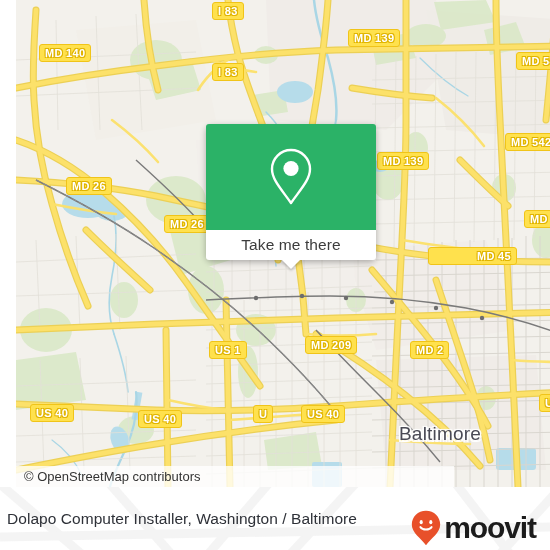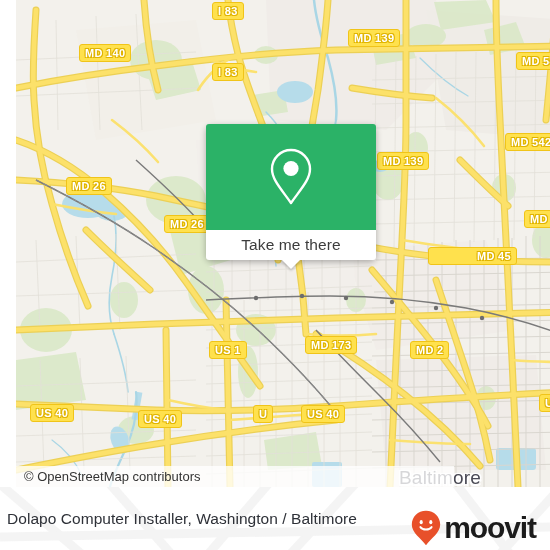--- a/index.html
+++ b/index.html
@@ -52,21 +52,20 @@
   
   .place-label {
     position: absolute;
     color: #4a4a55;
     font-size: 19px;
     letter-spacing: 0.2px;
     text-shadow: -1.5px -1.5px 0 rgba(255,255,255,.9), 1.5px -1.5px 0 rgba(255,255,255,.9),
                  -1.5px 1.5px 0 rgba(255,255,255,.9), 1.5px 1.5px 0 rgba(255,255,255,.9),
                  0 0 4px rgba(255,255,255,.9);
     white-space: nowrap;
-    margin-top: 44px;
   }
 
   
   #attribution {
     position: absolute;
     left: 0;
     top: 466px;
     width: 438px;
     height: 21px;
     background: rgba(255,255,255,0.78);
@@ -449,30 +448,30 @@
         <circle cx="420" cy="308" r="2.2" fill="#6d6d6d"></circle>
         <circle cx="466" cy="318" r="2.2" fill="#6d6d6d"></circle>
         <path d="M300,330 C320,352 342,374 364,396 C386,418 406,440 424,462" class="rl2" stroke="#9a9a9a"></path>
         <path d="M120,160 C140,178 162,198 182,220" class="rl2" stroke="#a5a5a5"></path>
       </g>
     </svg>
 
     <div>
       <div class="shield" style="left:196px; top:2px;">I 83</div>
       <div class="shield" style="left:332px; top:29px;">MD 139</div>
-      <div class="shield" style="left:23px;  top:44px;margin-left:40px;">MD 140</div>
+      <div class="shield" style="left:23px;  top:44px;">MD 140</div>
       <div class="shield" style="left:500px; top:52px;">MD 542</div>
       <div class="shield" style="left:196px; top:63px;">I 83</div>
       <div class="shield" style="left:489px; top:133px;">MD 542</div>
       <div class="shield" style="left:361px; top:152px;">MD 139</div>
       <div class="shield" style="left:50px;  top:177px;">MD 26</div>
       <div class="shield" style="left:148px; top:215px;">MD 26</div>
       <div class="shield" style="left:508px; top:210px;">MD 147</div>
       <div class="shield" style="left:412px; top:247px;padding-left:48px;">MD 45</div>
-      <div class="shield" style="left:289px; top:336px;">MD 173</div>
+      <div class="shield" style="left:289px; top:336px;">MD 209</div>
       <div class="shield" style="left:193px; top:341px;">US 1</div>
       <div class="shield" style="left:394px; top:341px;">MD 2</div>
       <div class="shield" style="left:14px;  top:404px;">US 40</div>
       <div class="shield" style="left:122px; top:410px;">US 40</div>
       <div class="shield" style="left:237px; top:405px;">U</div>
       <div class="shield" style="left:285px; top:405px;">US 40</div>
       <div class="shield" style="left:523px; top:394px;">US 4</div>
     </div>
 
     <div class="place-label" style="left:383px; top:423px;">Baltimore</div>

